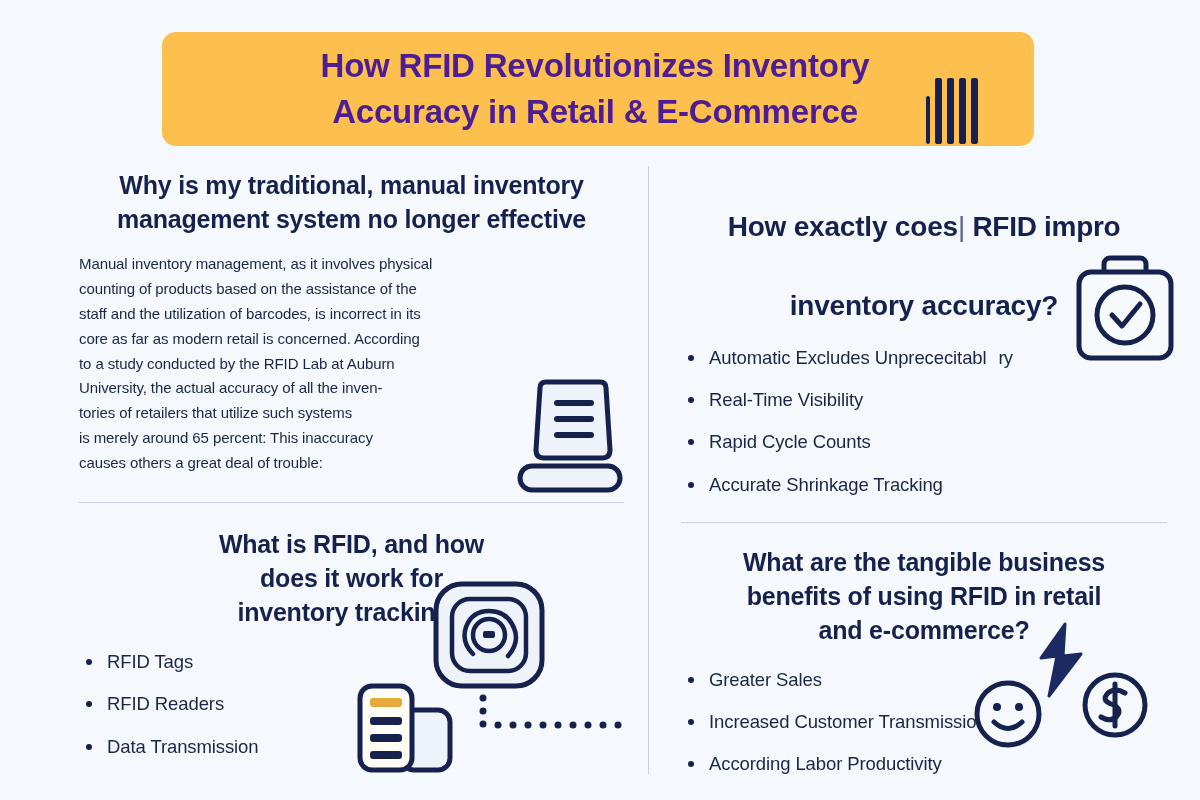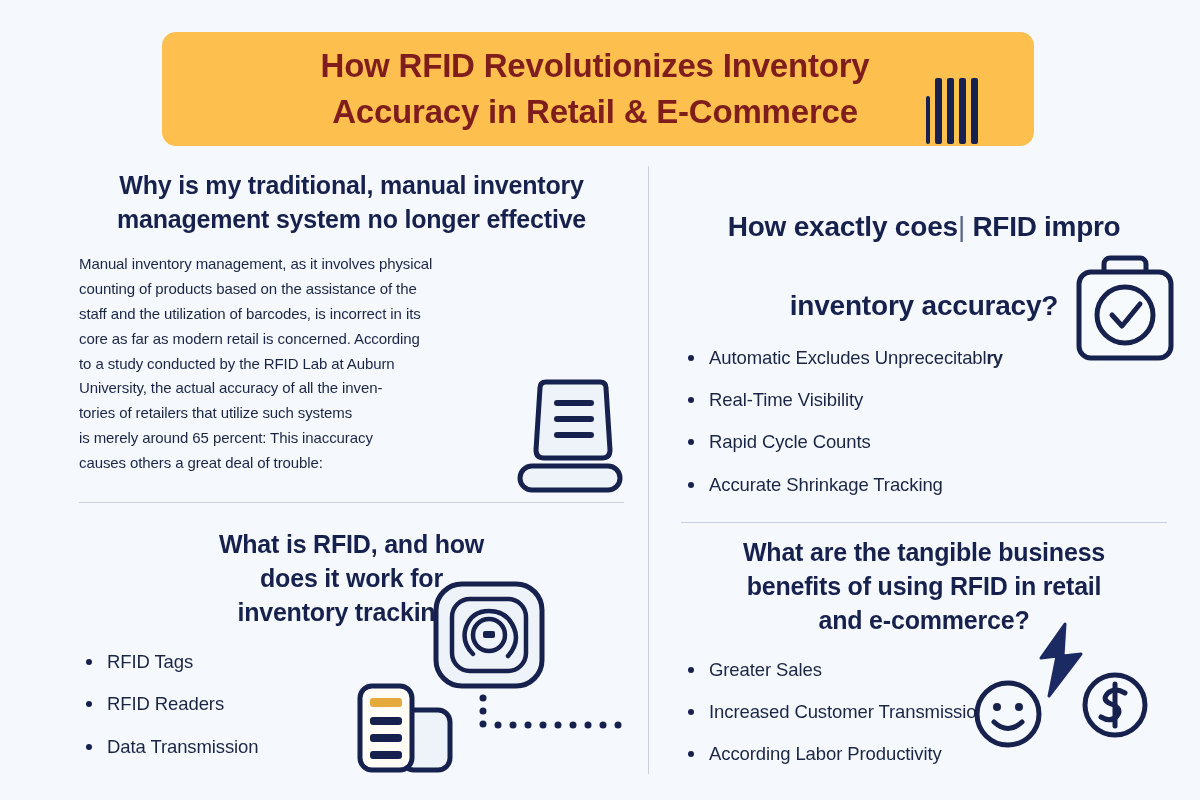--- a/index.html
+++ b/index.html
@@ -44,21 +44,21 @@
     display: flex;
     align-items: center;
     padding-right: 6px;
   }
 
   .banner-title {
     font-size: 33px;
     font-weight: bold;
     line-height: 1.40;
     letter-spacing: -0.2px;
-    color: #7f1d1d;
+    color: #4c1d95;
     text-align: center;
     white-space: pre-line;
     transform: scaleX(1.0);
   }
 
   .barcode-icon {
     position: absolute;
     right: 56px;
     top: 46px;
     display: flex;
@@ -139,22 +139,23 @@
     content: "";
     position: absolute;
     left: 7px;
     top: 10px;
     width: 6px;
     height: 6px;
     border-radius: 50%;
     background: #17214D;
   }
   .bullets li .glitch-tail {
-    font-weight: bold;
+    font-weight: normal;
     letter-spacing: -1px;
+    padding-left: 12px;
   }
 
   .rule {
     height: 1px;
     background: #C9D2E0;
     margin: 22px 0 0 0;
   }
 
   .rule-left  { width: 545px; margin-top: 26px; }
   .rule-right { width: 486px; margin-top: 24px; }
@@ -245,21 +246,21 @@
       <li>
         <span>Rapid Cycle Counts</span>
       </li>
       <li>
         <span>Accurate Shrinkage Tracking</span>
       </li>
     </ul>
 
     <div class="rule rule-right"></div>
 
-    <h2 class="h-section" style="margin-top:12px;">What are the tangible business
+    <h2 class="h-section" style="margin-top:22px;">What are the tangible business
 benefits of using RFID in retail
 and e-commerce?</h2>
 
     <ul class="bullets">
       <li>
         <span>Greater Sales</span>
       </li>
       <li>
         <span>Increased Customer Transmission</span>
       </li>

